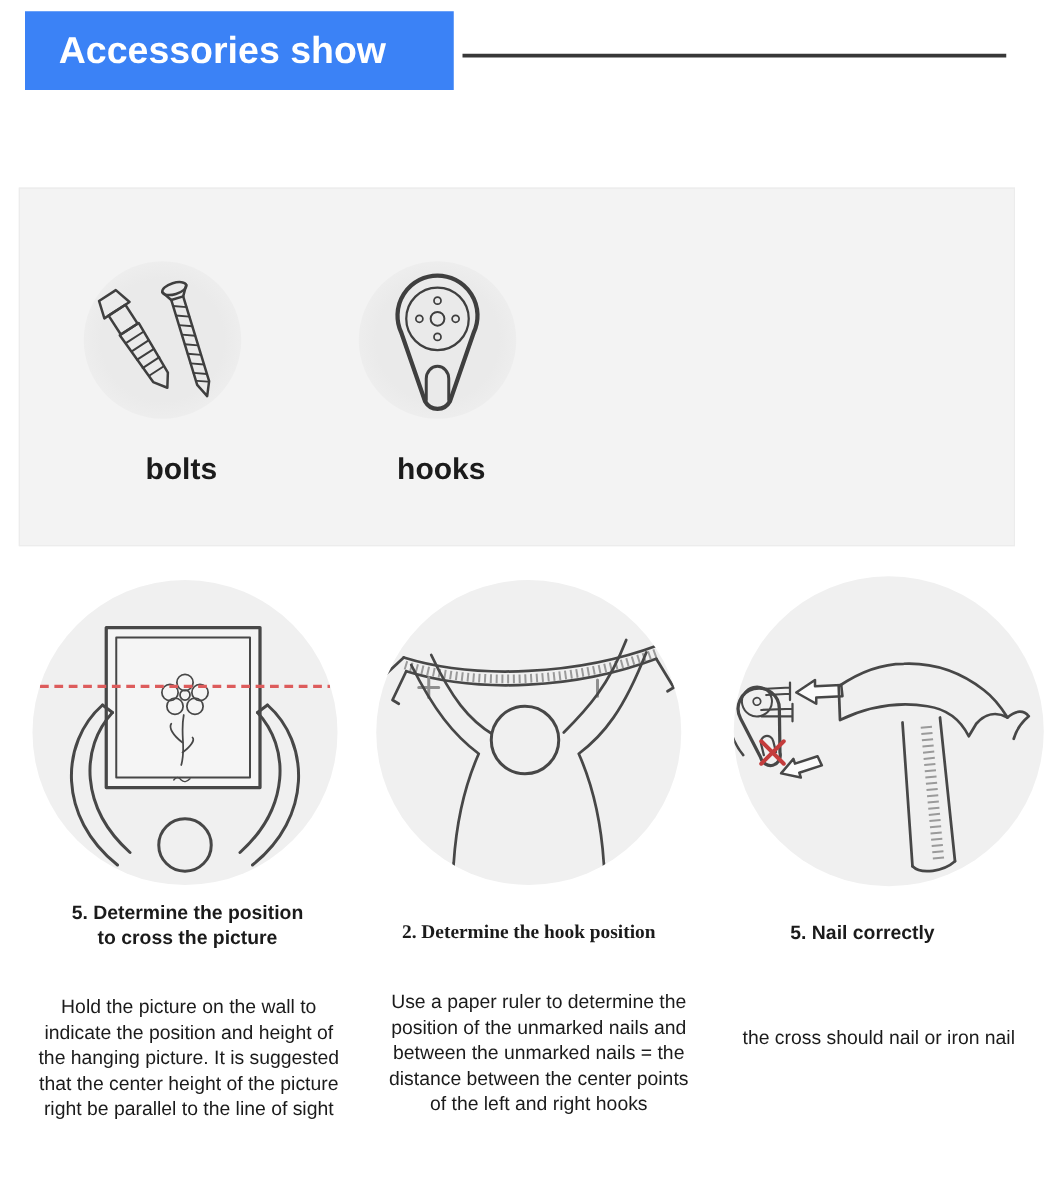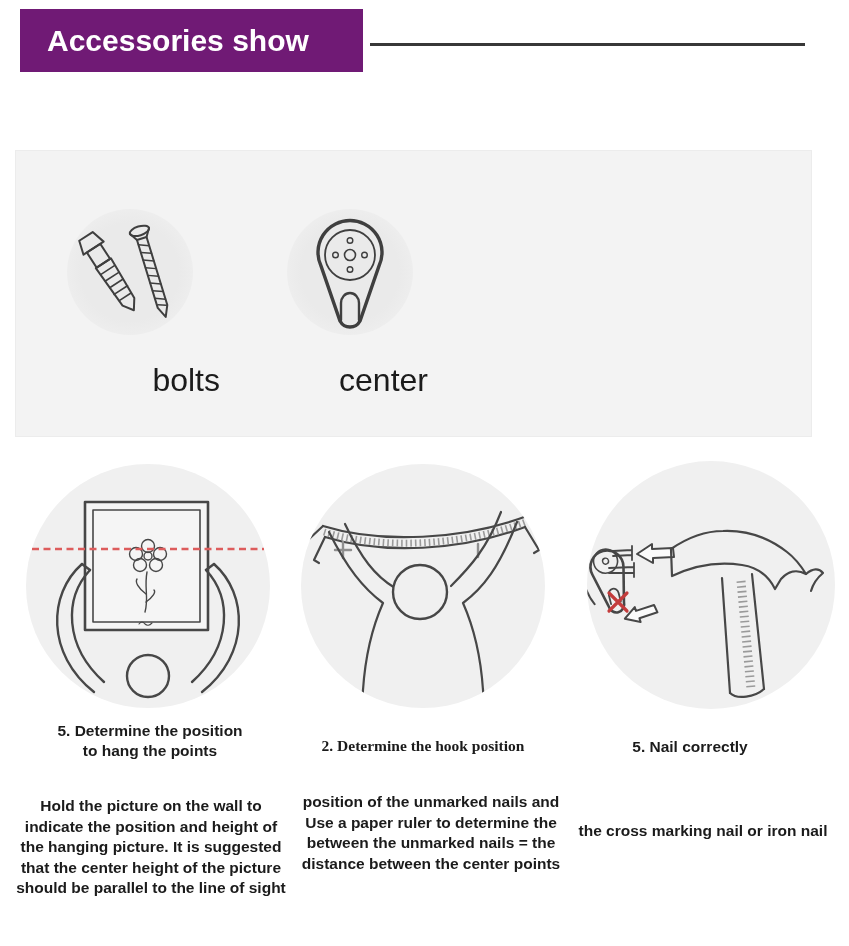--- a/index.html
+++ b/index.html
@@ -4,46 +4,46 @@
 <style>
   html,body{margin:0;padding:0;}
   body{
     width:849px;height:946px;position:relative;overflow:hidden;
     background:#ffffff;color:#1b1b1b;
     font-family:"Liberation Sans", sans-serif;
   }
   .abs{position:absolute;}
 
   
-  .banner{left:20px;top:9px;width:343px;height:63px;background:#701a75;
+  .banner{left:20px;top:9px;width:343px;height:63px;background:#3b82f6;
     display:flex;align-items:center;box-sizing:border-box;padding-left:27px;}
   .banner-title{color:#ffffff;font-size:30px;font-weight:bold;white-space:nowrap;}
   .rule{left:370px;top:43px;width:435px;height:3px;background:#383838;}
 
   
   .panel{left:15px;top:150px;width:797px;height:287px;background:#f3f3f3;border:1px solid #ececec;box-sizing:border-box;}
   .pcircle{width:126px;height:126px;border-radius:50%;
     background:radial-gradient(circle,#eaeaea 55%,#efefef 78%,#f3f3f3 100%);}
   .pcircle svg{width:100%;height:100%;display:block;}
   .bolts-c{left:67px;top:209px;}
   .hooks-c{left:287px;top:209px;}
-  .plabel{font-size:32px;font-weight:normal;text-align:right;width:150px;white-space:nowrap;}
+  .plabel{font-size:24px;font-weight:bold;text-align:center;width:150px;white-space:nowrap;}
   .bolts-l{left:70px;top:362px;}
   .hooks-l{left:278px;top:362px;}
 
   
   .bigc{width:244px;height:244px;border-radius:50%;background:#f0f0f0;overflow:hidden;}
   .bigc svg{width:100%;height:100%;display:block;}
   .c1{left:26px;top:464px;}
   .c2{left:301px;top:464px;}
   .c3{left:587px;top:461px;width:248px;height:248px;}
 
   
   .cap{font-weight:bold;font-size:15.5px;line-height:19.5px;text-align:center;}
-  .bodytxt{font-weight:bold;font-size:15.5px;line-height:20.5px;text-align:center;}
+  .bodytxt{font-weight:normal;font-size:15.5px;line-height:20.5px;text-align:center;}
   .tline{white-space:nowrap;}
   .cap1{left:30px;top:721px;width:240px;}
   .cap2{left:288px;top:736px;width:270px;font-family:Liberation Serif, serif;}
   .cap3{left:570px;top:737px;width:240px;}
   .body1{left:9px;top:796px;width:284px;}
   .body2{left:286px;top:792px;width:290px;}
   .body3{left:561px;top:821px;width:284px;}
 </style>
 </head>
 <body>
@@ -83,21 +83,21 @@
       <circle cx="63" cy="31.5" r="2.8" stroke-width="1.4"></circle>
       <circle cx="48.5" cy="46" r="2.8" stroke-width="1.4"></circle>
       <circle cx="77.5" cy="46" r="2.8" stroke-width="1.4"></circle>
       <circle cx="63" cy="60.5" r="2.8" stroke-width="1.4"></circle>
       <path d="M 54,111 L 54,94 A 9 10 0 0 1 72,94 L 72,111" stroke-width="2.4"></path>
     </g>
   </svg>
 </div>
 
 <div class="abs plabel bolts-l">bolts</div>
-<div class="abs plabel hooks-l">center</div>
+<div class="abs plabel hooks-l">hooks</div>
 
 <div class="abs bigc c1">
   <svg viewBox="0 0 244 244">
     <g fill="none" stroke="#474747" stroke-width="2.4" stroke-linecap="round" stroke-linejoin="round">
       <rect x="59" y="38" width="123" height="128" fill="#f5f5f5" stroke-width="2.6"></rect>
       <rect x="67" y="46" width="107" height="112" stroke-width="1.6"></rect>
       <g stroke-width="1.4">
         <circle cx="122" cy="82" r="6.5"></circle>
         <circle cx="110" cy="90" r="6.5"></circle>
         <circle cx="134" cy="90" r="6.5"></circle>
@@ -169,37 +169,38 @@
         <path d="M 143,232 C 150,239 168,236 177,228"></path>
         <path d="M 154,120 L 164,228" stroke="#9a9a9a" stroke-width="9" stroke-dasharray="1.6 3.4" stroke-linecap="butt"></path>
       </g>
     </g>
     <path d="M 22,132 L 40,150 M 40,132 L 22,150" stroke="#c43c3c" stroke-width="3.2" fill="none" stroke-linecap="round"></path>
   </svg>
 </div>
 
 <div class="abs cap cap1">
   <div class="tline">5. Determine the position</div>
-  <div class="tline">to hang the points</div>
+  <div class="tline">to cross the picture</div>
 </div>
 <div class="abs cap cap2">
   <div class="tline">2. Determine the hook position</div>
 </div>
 <div class="abs cap cap3">
   <div class="tline">5. Nail correctly</div>
 </div>
 
 <div class="abs bodytxt body1">
   <div class="tline">Hold the picture on the wall to</div>
   <div class="tline">indicate the position and height of</div>
   <div class="tline">the hanging picture. It is suggested</div>
   <div class="tline">that the center height of the picture</div>
-  <div class="tline">should be parallel to the line of sight</div>
+  <div class="tline">right be parallel to the line of sight</div>
 </div>
 <div class="abs bodytxt body2">
+  <div class="tline">Use a paper ruler to determine the</div>
   <div class="tline">position of the unmarked nails and</div>
-  <div class="tline">Use a paper ruler to determine the</div>
   <div class="tline">between the unmarked nails = the</div>
   <div class="tline">distance between the center points</div>
+  <div class="tline">of the left and right hooks</div>
 </div>
 <div class="abs bodytxt body3">
-  <div class="tline">the cross marking nail or iron nail</div>
+  <div class="tline">the cross should nail or iron nail</div>
 </div>
 
 </body></html>

